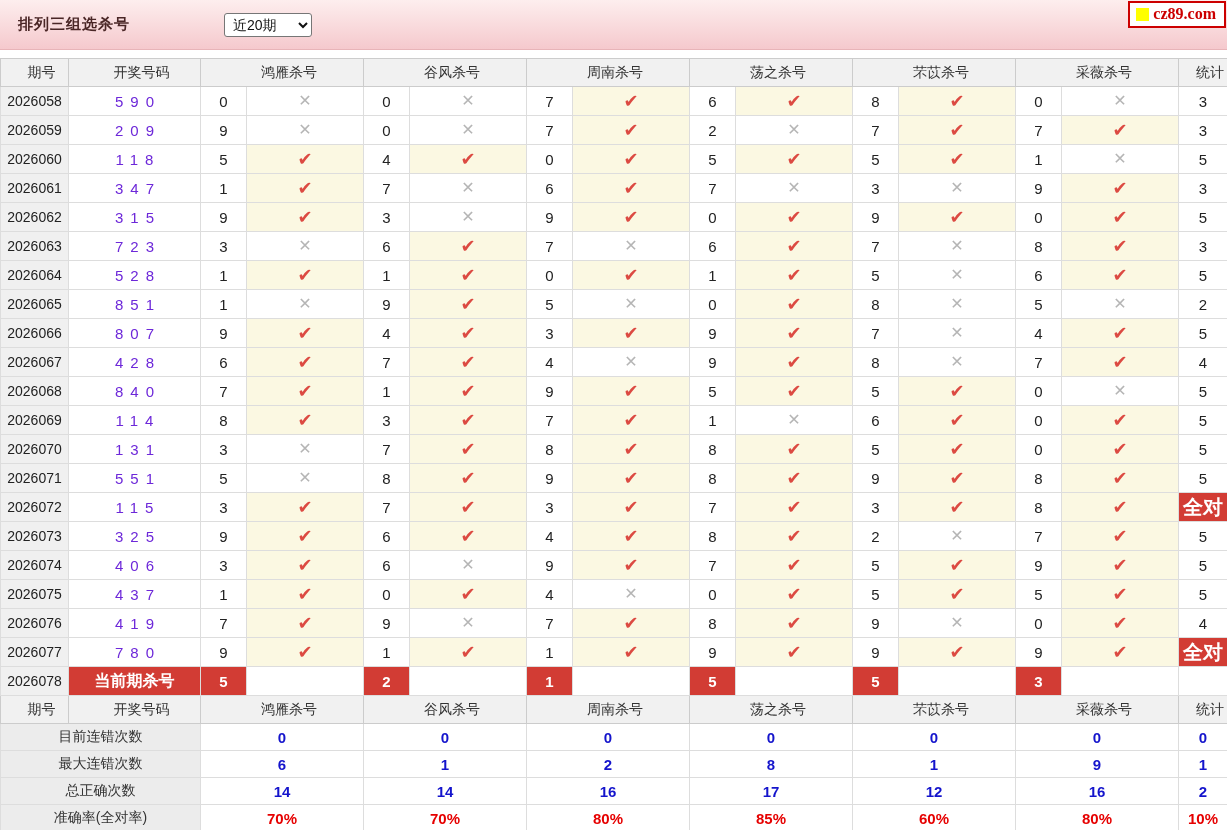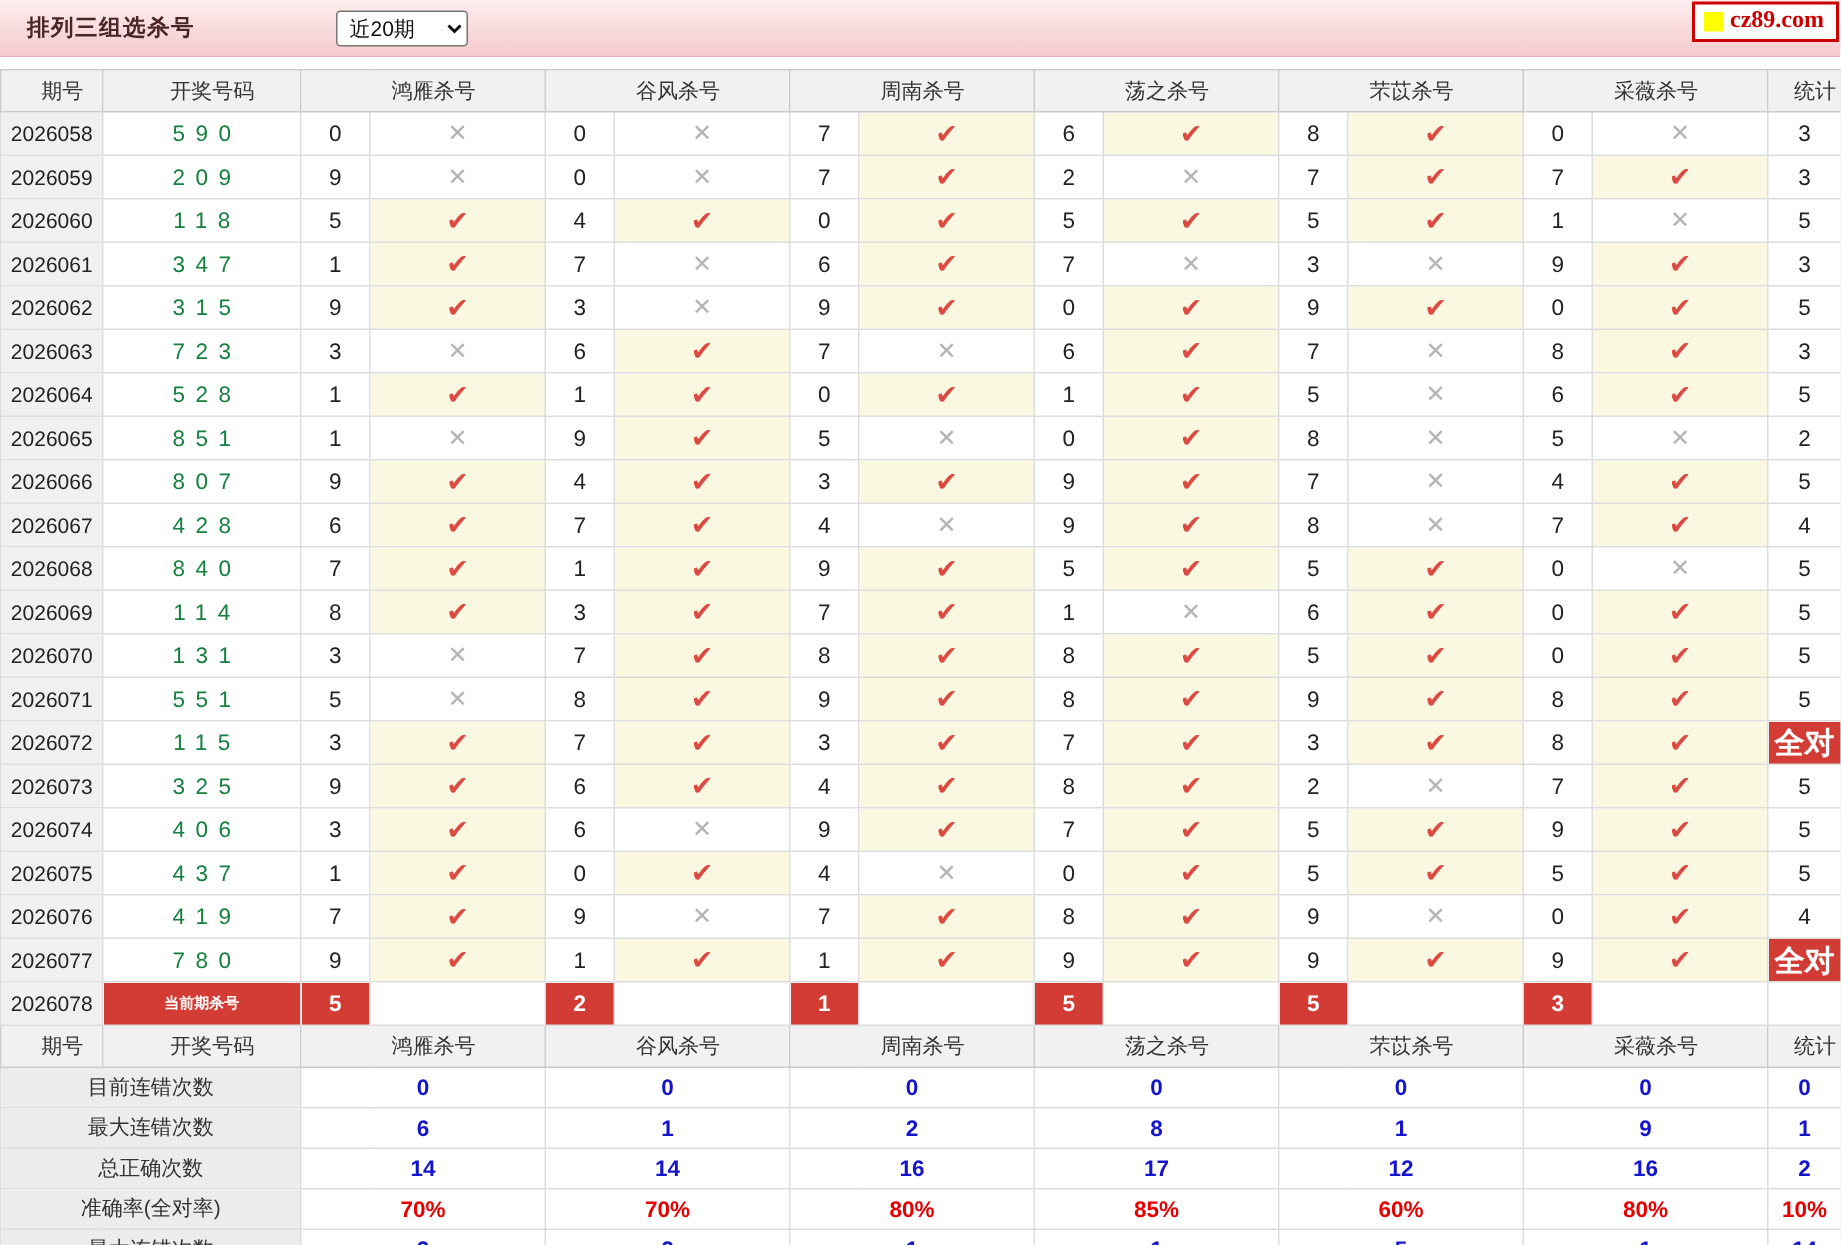--- a/index.html
+++ b/index.html
@@ -1,44 +1,44 @@
 <!DOCTYPE html>
 <html><head>
 <meta charset="utf-8">
 <style>
   * { box-sizing: border-box; }
   html,body { margin:0; padding:0; background:#fff; font-family:"Liberation Sans","DejaVu Sans",sans-serif; }
   .page { width:1227px; }
 
   
-  .topbar { position:relative; height:38px; background:linear-gradient(#fdeeee,#f5c9cd); border-bottom:1px solid #e8b4b8; display:flex; align-items:center; }
+  .topbar { position:relative; height:50px; background:linear-gradient(#fdeeee,#f5c9cd); border-bottom:1px solid #e8b4b8; display:flex; align-items:center; }
   .title { font-size:15px; font-weight:bold; color:#4a2626; padding-left:18px; letter-spacing:1px; }
   .range { margin-left:78px;padding-left:16px; }
   select.range-select { font-size:14px; padding:1px 4px; height:24px; width:88px; border:1px solid #767676; border-radius:3px; background:#fff; color:#111; }
   .logo { position:absolute; top:1px; right:1px; background:#fff; border:2px solid #cc0000; padding:2px 8px 3px 6px; display:flex; align-items:center; gap:4px; text-decoration:none; }
   .logo .sq { width:13px; height:13px; background:#ffff00; display:inline-block; }
   .logo .txt { color:#cc0000; font-size:16px; font-weight:bold; font-family:"Liberation Serif","DejaVu Serif",serif; }
 
   
   table { border-collapse:collapse; table-layout:fixed; width:1227px; margin-top:8px; }
   td, th { border:1px solid #ddd; padding:0; font-size:14px; text-align:center; overflow:hidden; white-space:nowrap; }
   tr.hdr th { background:#f1f1f1; color:#333; font-weight:normal; height:28px; border-color:#ccc;padding-left:14px; }
   tr.r { height:29px; }
   td.pc { background:#f0f0f0; color:#222; }
-  td.draw { color:#15803d; letter-spacing:7px; text-indent:7px; font-size:15px; }
+  td.draw { color:#6d28d9; letter-spacing:7px; text-indent:7px; font-size:15px; }
   td.num { color:#222; font-size:15px; }
   td.mark.hit { background:#fbf8e2; }
   td.mark.miss { background:#fff; }
   .ck { color:#dc4a42; font-size:18px; font-weight:bold; line-height:1; }
   .cx { color:#b5b5b5; font-size:16px; line-height:1; }
   td.stat { color:#222; font-size:15px; }
   td.full { background:#d23c34; color:#fff; font-weight:bold; font-size:20px; }
 
   
-  td.cur-label { background:#d23c34; color:#fff; font-weight:bold; font-size:10px; }
+  td.cur-label { background:#d23c34; color:#fff; font-weight:bold; font-size:16px; }
   td.cur-num { background:#d23c34; color:#fff; font-weight:bold; font-size:15px; }
 
   
   tr.s { height:27px; }
   td.slabel { background:#ececec; color:#333; }
   td.sval { font-weight:bold; font-size:15px; }
   td.sval.blue { color:#1414cc; }
   td.sval.red { color:#e60000; }
 </style>
 </head>

